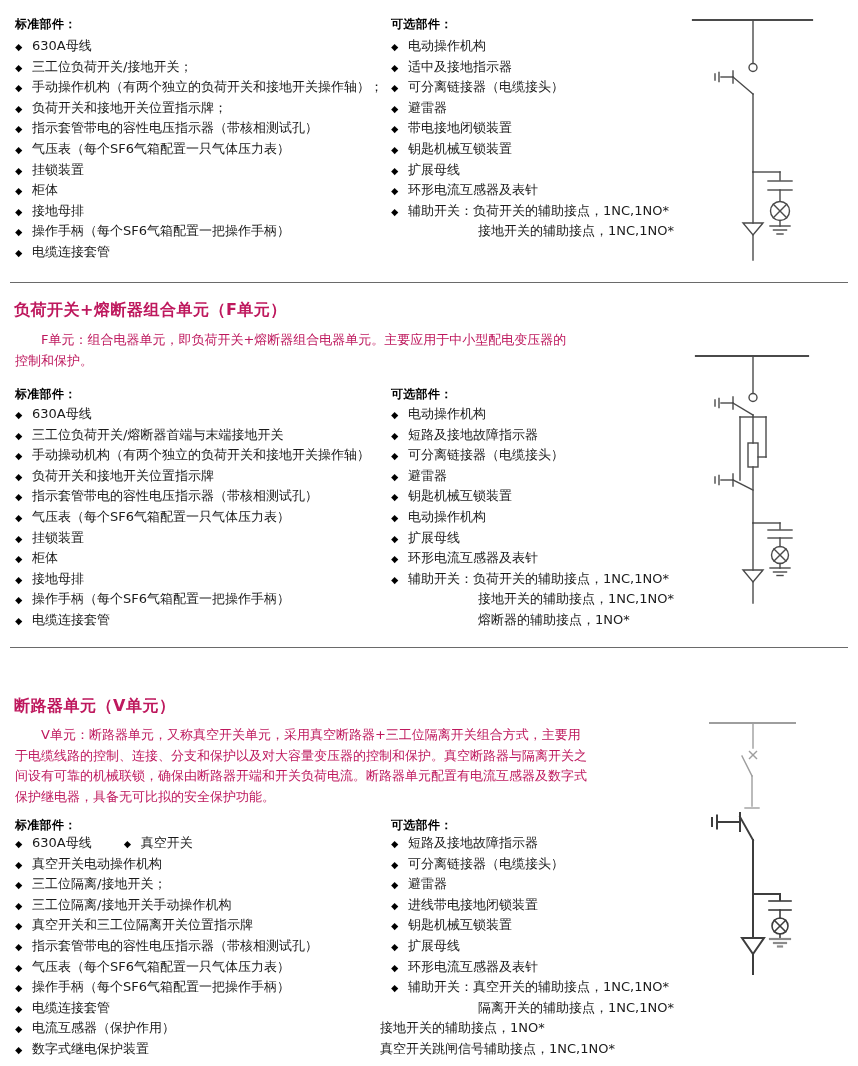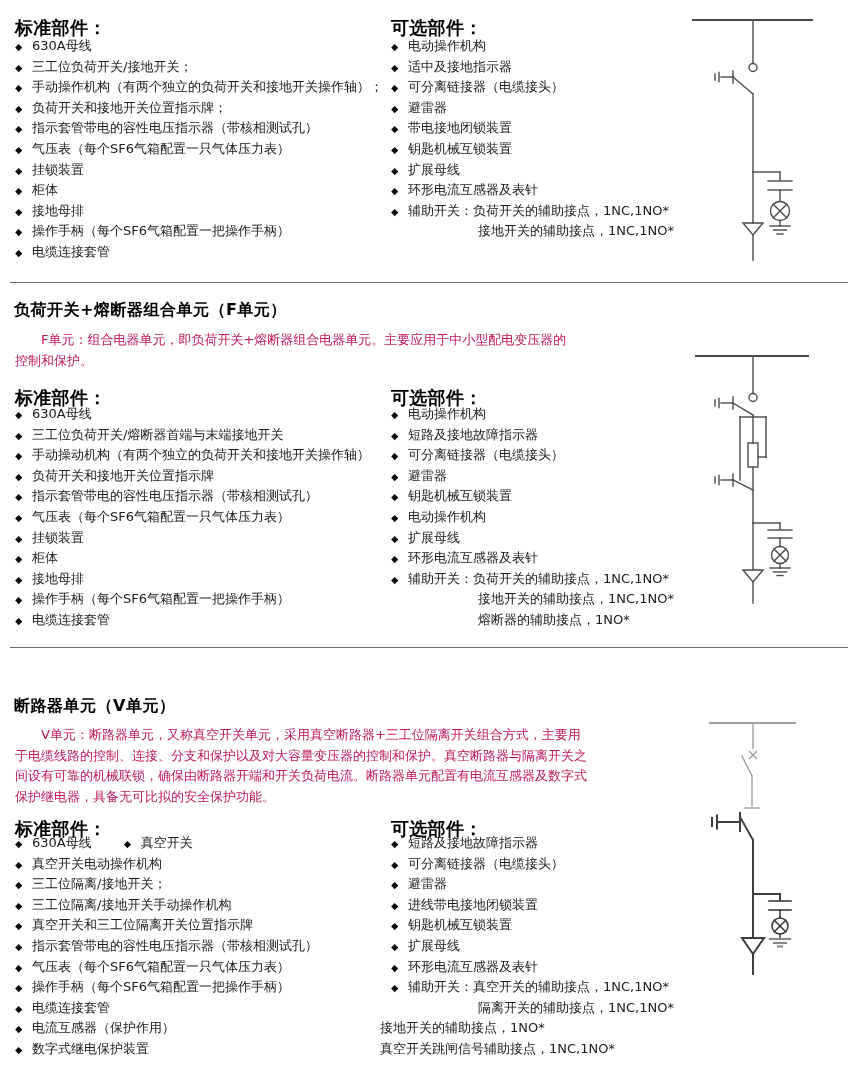--- a/index.html
+++ b/index.html
@@ -5,29 +5,29 @@
   html,body{margin:0;padding:0;background:#fff;}
   .page{position:relative;width:858px;height:1066px;background:#fff;overflow:hidden;
         font-family:"DejaVu Sans","Liberation Sans",sans-serif;color:#1a1a1a;}
   .section{position:absolute;left:0;width:100%;}
   #sec1{top:0;height:283px;}
   #sec2{top:283px;height:365px;}
   #sec3{top:680px;height:418px;}
   .divider{position:absolute;left:10px;width:838px;height:0;border-top:1.6px solid #6a6a6a;}
   #divider1{top:282px;}
   #divider2{top:647px;}
-  .sec-title{position:absolute;left:14px;margin:0;font-size:16px;font-weight:bold;color:#000000;
+  .sec-title{position:absolute;left:14px;margin:0;font-size:16px;font-weight:bold;color:#be185d;
              letter-spacing:0.5px;white-space:nowrap;}
   #sec2 .sec-title{top:17px;}
   #sec3 .sec-title{top:16px;}
   .intro{position:absolute;left:15px;margin:0;font-size:13px;line-height:20.6px;
          text-indent:26px;color:#be185d;word-break:break-all;}
   #sec2 .intro{top:47px;width:556px;}
   #sec3 .intro{top:45px;width:574px;}
-  .col-label{position:absolute;margin:0;font-size:18px;font-weight:bold;color:#000;
+  .col-label{position:absolute;margin:0;font-size:12px;font-weight:bold;color:#000;
              letter-spacing:0.3px;white-space:nowrap;}
   .col-std{left:15px;}
   .col-opt{left:391px;}
   #sec1 .col-label{top:16px;}
   #sec1 .plist{top:36px;}
   #sec2 .col-label{top:103px;}
   #sec2 .plist{top:121px;}
   #sec3 .col-label{top:137px;}
   #sec3 .plist{top:153px;}
   .plist{position:absolute;margin:0;padding:0;list-style:none;font-size:13px;}

